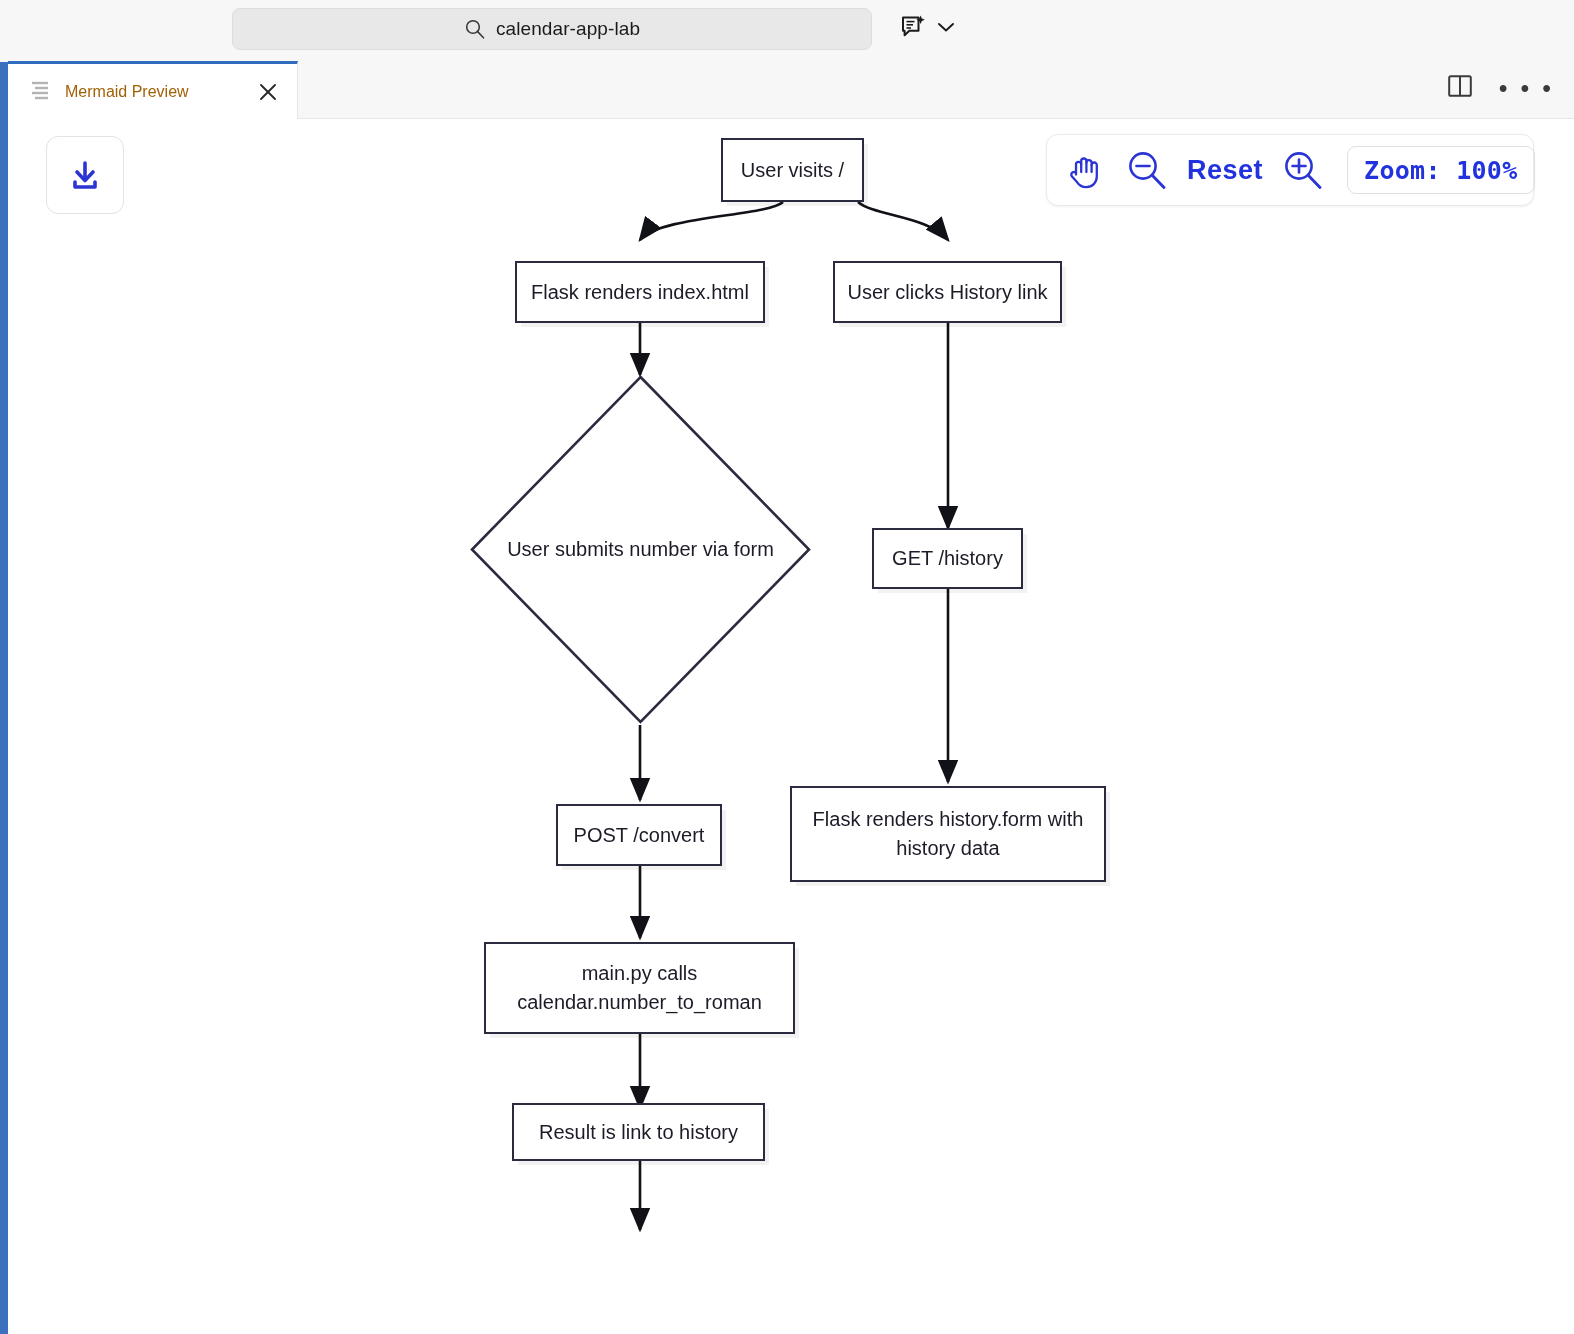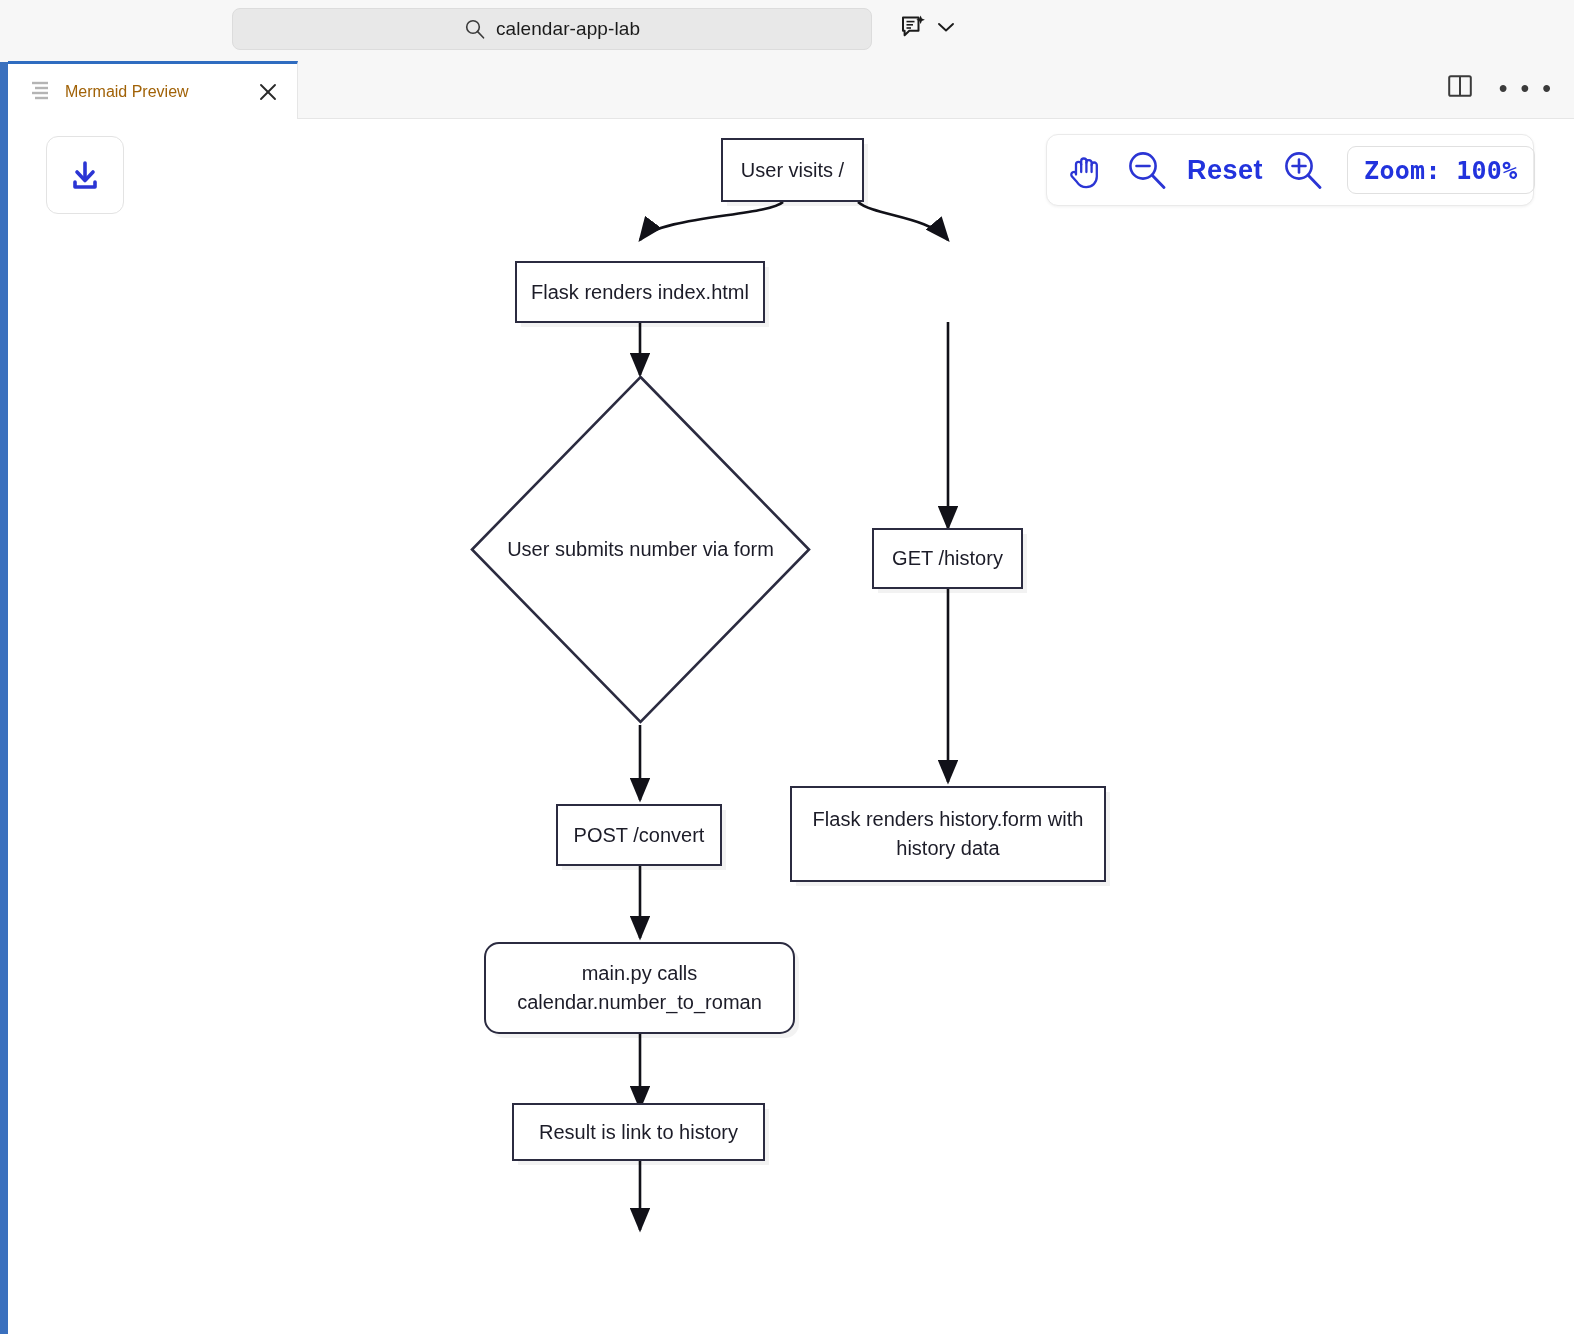--- a/index.html
+++ b/index.html
@@ -271,20 +271,23 @@
       </svg>
 
       <div class="mnode" style="left:713px; top:18px; width:143px; height:64px;">
         <span>User visits /</span>
       </div>
 
       <div class="mnode" style="left:507px; top:141px; width:250px; height:62px;">
         <span>Flask renders index.html</span>
       </div>
 
+      <div class="mnode" style="left:825px; top:141px; width:229px; height:62px;">
+        <span>User clicks History link</span>
+      </div>
 
       <div class="mdiamond" style="left:460px; top:253px; width:345px; height:353px;">
         <svg class="dshape" viewBox="0 0 345 353" preserveAspectRatio="none">
           <polygon points="172.5,4 341,176.5 172.5,349 4,176.5" fill="#ffffff" stroke="#2b2b40" stroke-width="2.6"></polygon>
         </svg>
         <span class="dlabel">User submits number via form</span>
       </div>
 
       <div class="mnode" style="left:864px; top:408px; width:151px; height:61px;">
         <span>GET /history</span>
@@ -292,21 +295,21 @@
 
       <div class="mnode" style="left:548px; top:684px; width:166px; height:62px;">
         <span>POST /convert</span>
       </div>
 
       <div class="mnode" style="left:782px; top:666px; width:316px; height:96px; flex-direction:column;">
         <span>Flask renders history.form with</span>
         <span>history data</span>
       </div>
 
-      <div class="mnode" style="left:476px; top:822px; width:311px; height:92px; flex-direction:column;border-radius:15px;">
+      <div class="mnode" style="left:476px; top:822px; width:311px; height:92px; flex-direction:column;">
         <span>main.py calls</span>
         <span>calendar.number_to_roman</span>
       </div>
 
       <div class="mnode" style="left:504px; top:983px; width:253px; height:58px;">
         <span>Result is link to history</span>
       </div>
 
 
     </div>

